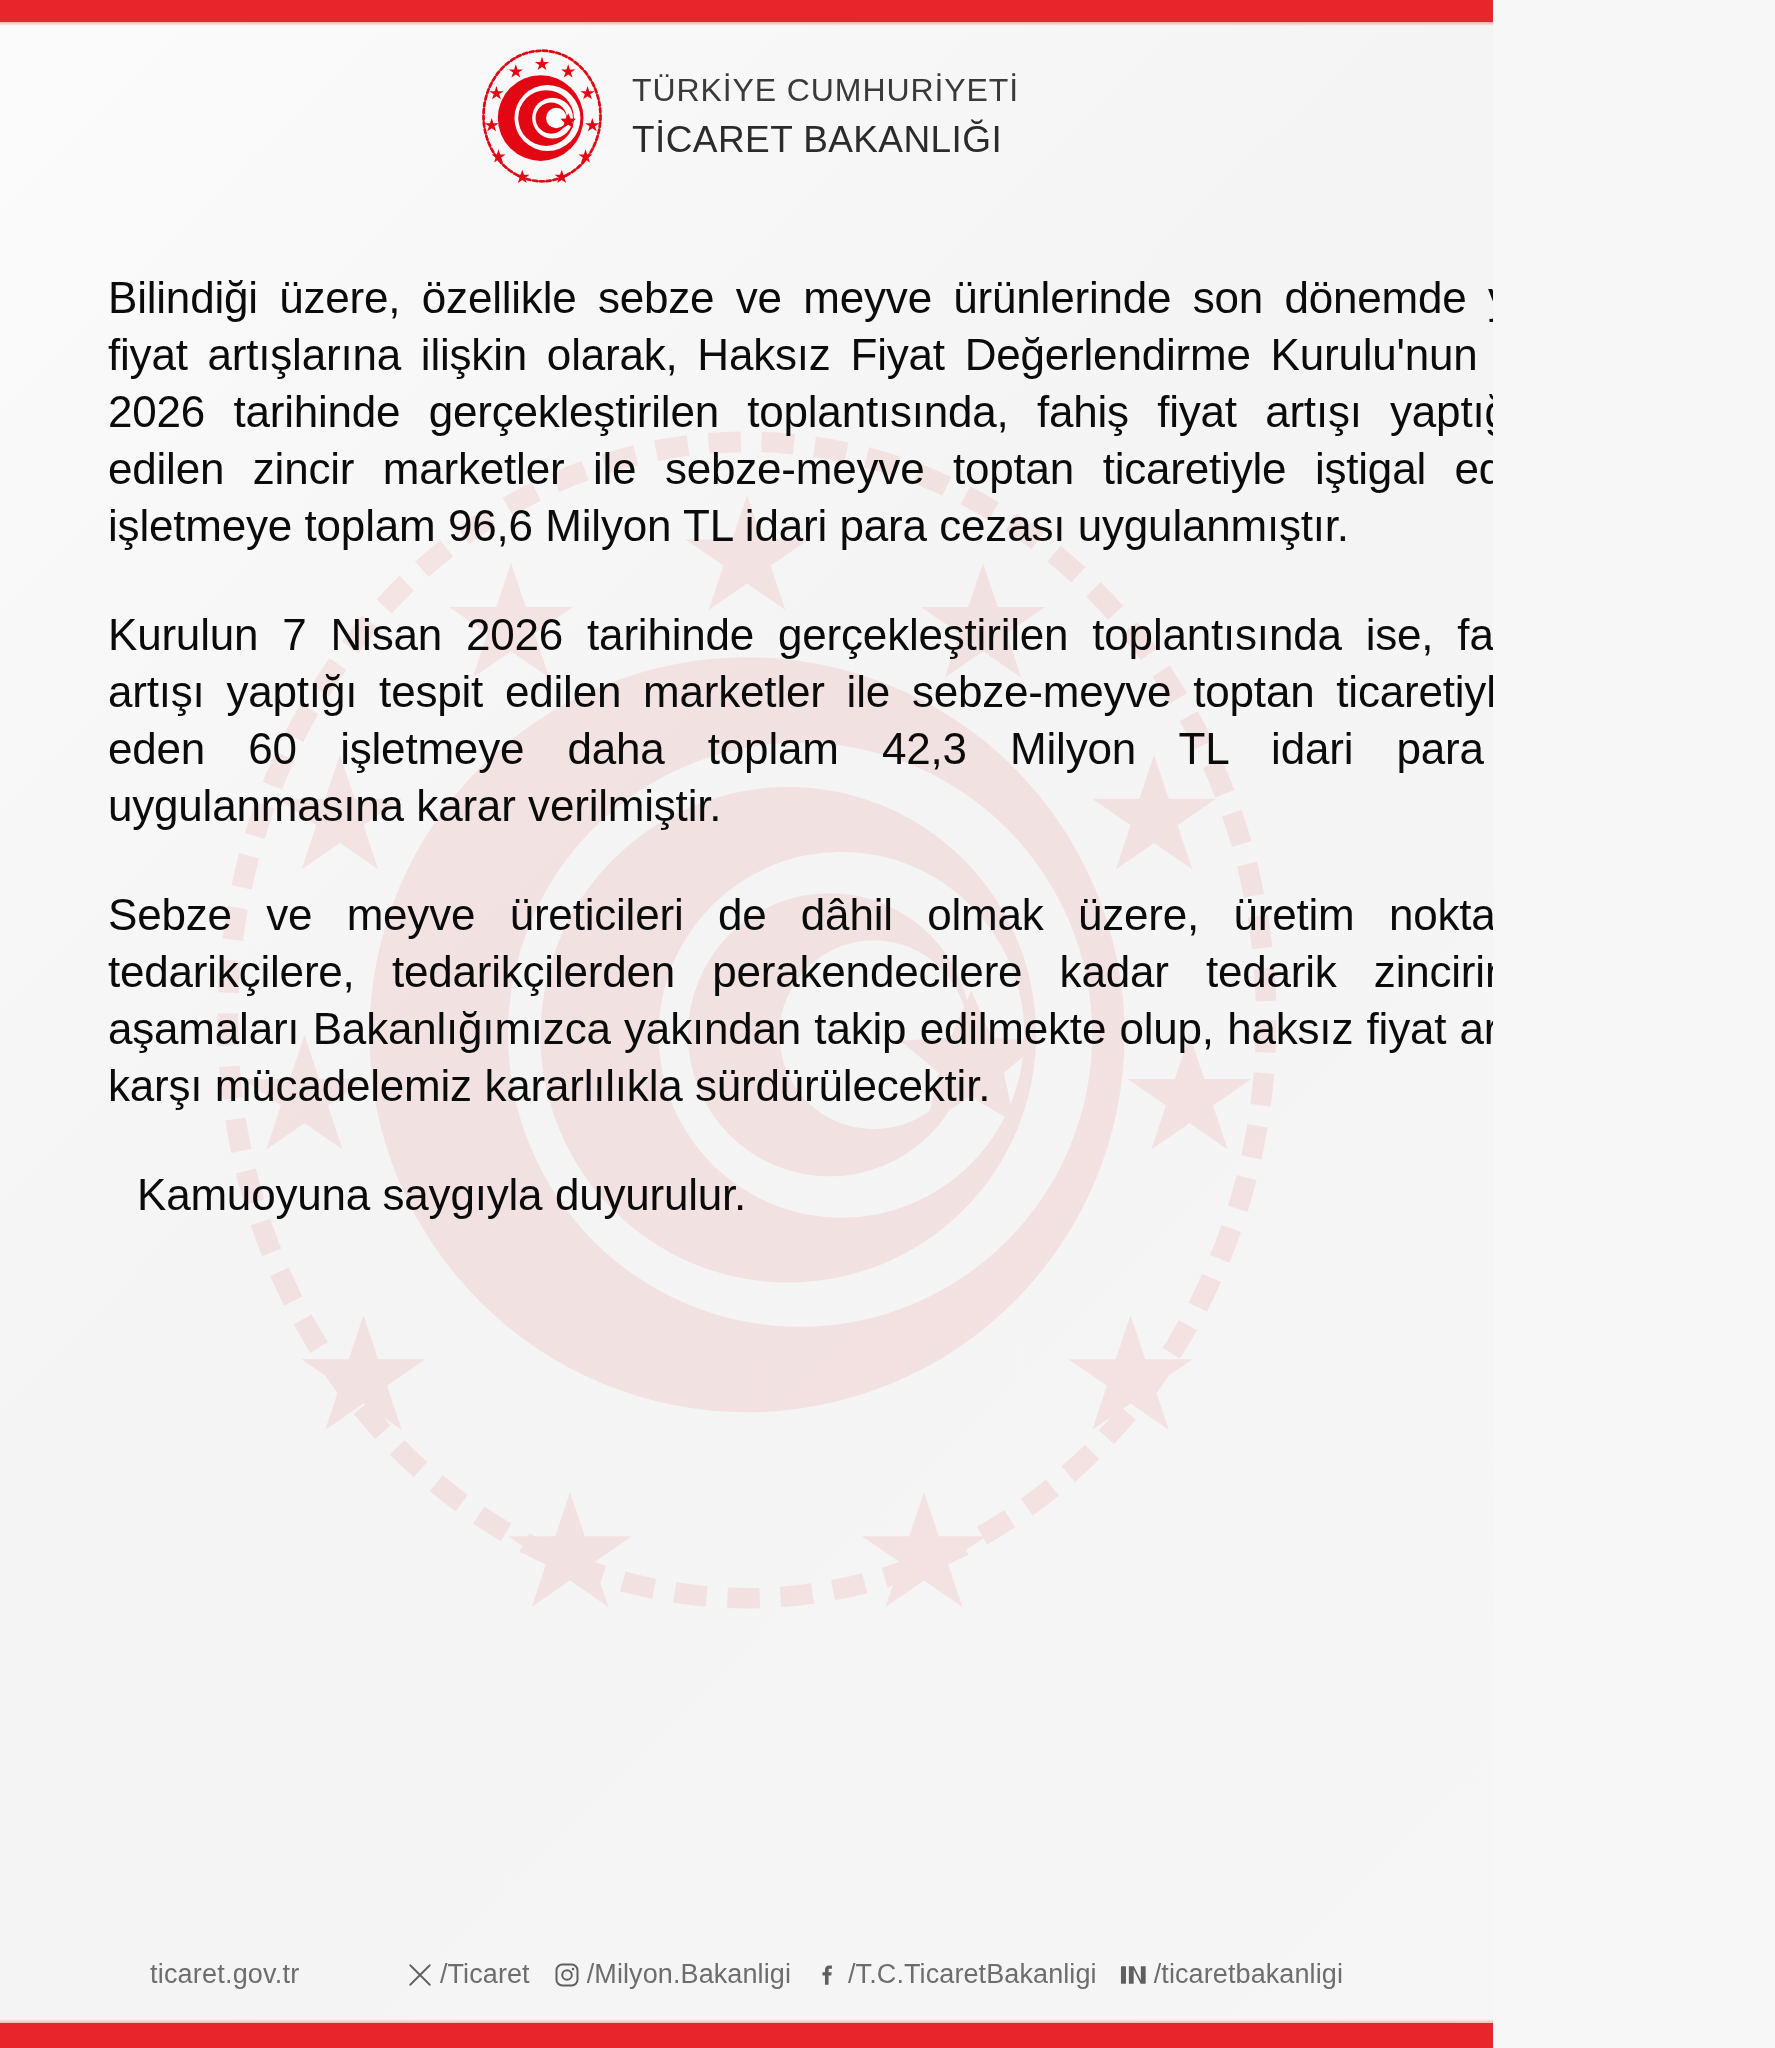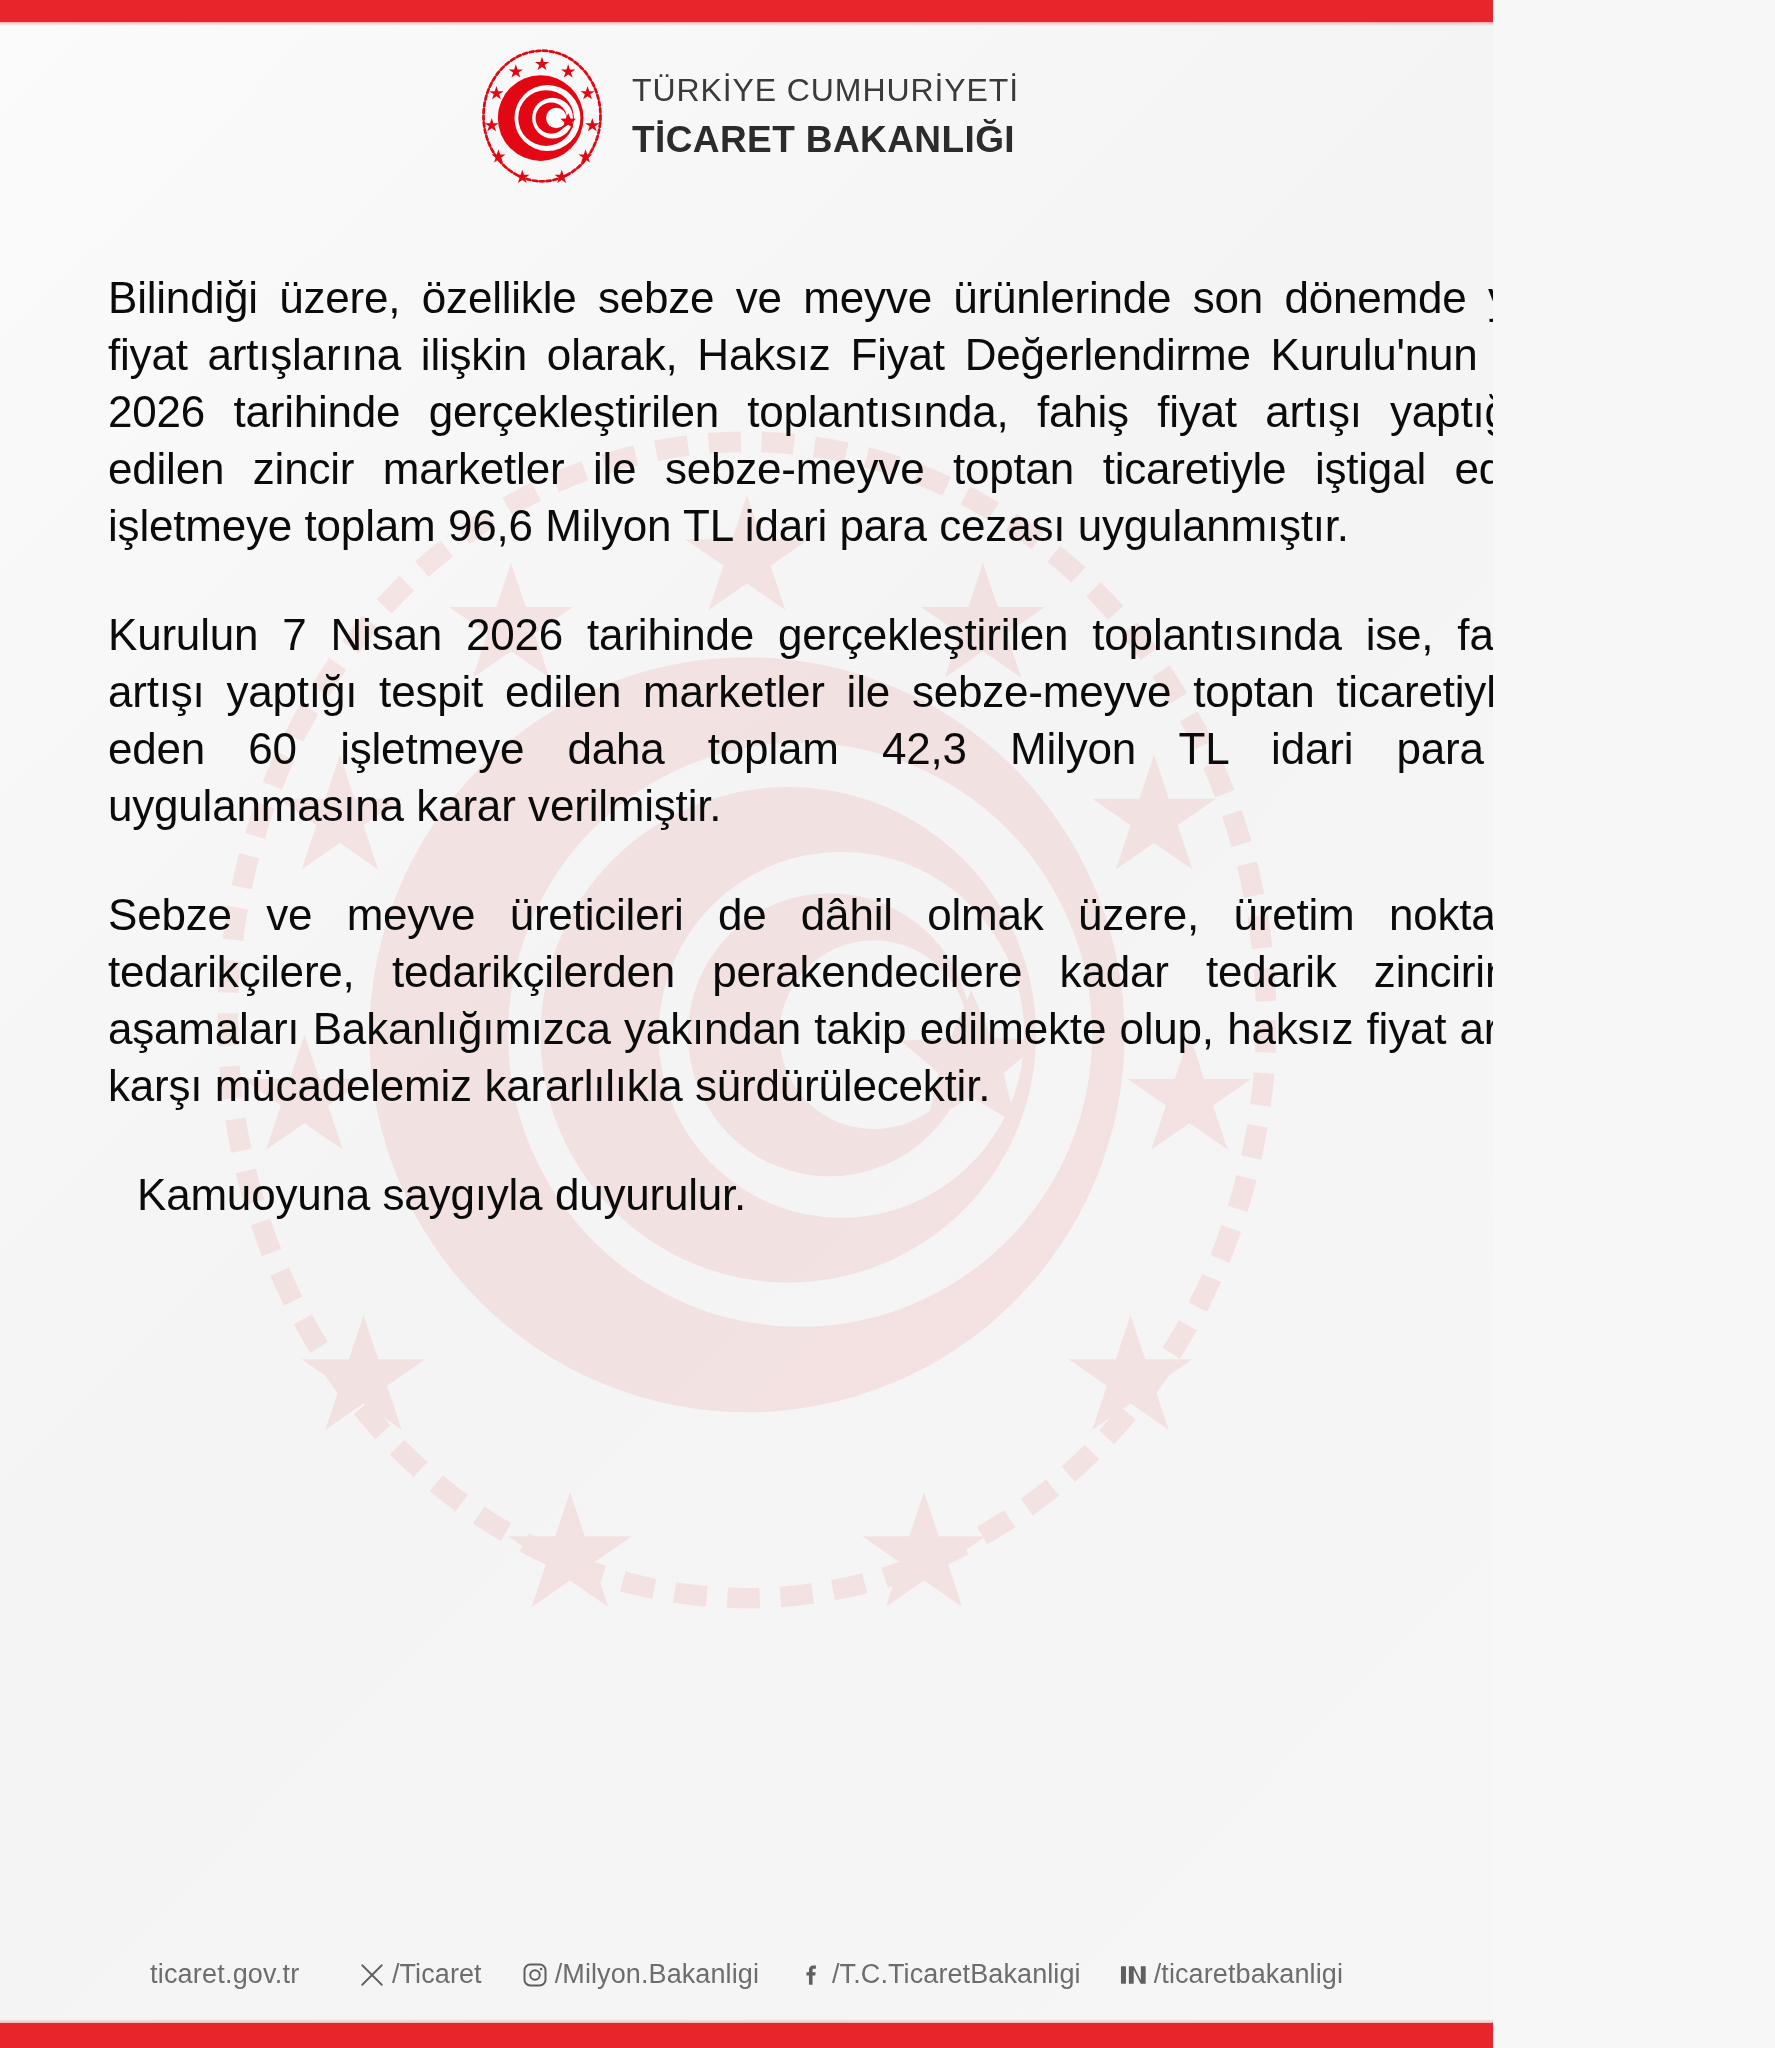--- a/index.html
+++ b/index.html
@@ -99,21 +99,21 @@
     font-size: 32px;
     letter-spacing: 0.9px;
     color: #3a3a3a;
     font-weight: 400;
     white-space: nowrap;
   }
   .logo-line2 {
     font-size: 37px;
     letter-spacing: 0.4px;
     color: #2b2b2b;
-    font-weight: 700;
+    font-weight: 400;
     margin-top: 15px;
     white-space: nowrap;
   }
 
   
   .content {
     position: absolute;
     left: 108px;
     top: 270px;
     width: 1545px;
@@ -147,21 +147,21 @@
   .site {
     font-size: 27px;
     color: #6d6d6d;
     letter-spacing: 0.2px;
     white-space: nowrap;
   }
   .socials {
     margin-left: auto;
     display: flex;
     align-items: center;
-    gap: 38px;
+    gap: 22px;
   }
   .social {
     display: flex;
     align-items: center;
     gap: 5px;
     white-space: nowrap;
   }
   .social-handle {
     font-size: 27px;
     color: #6d6d6d;

